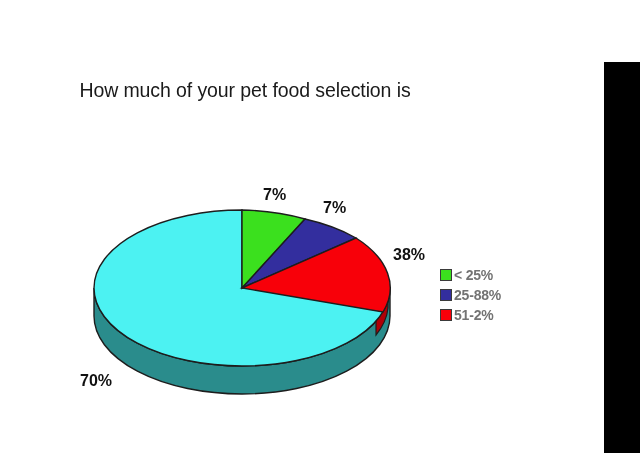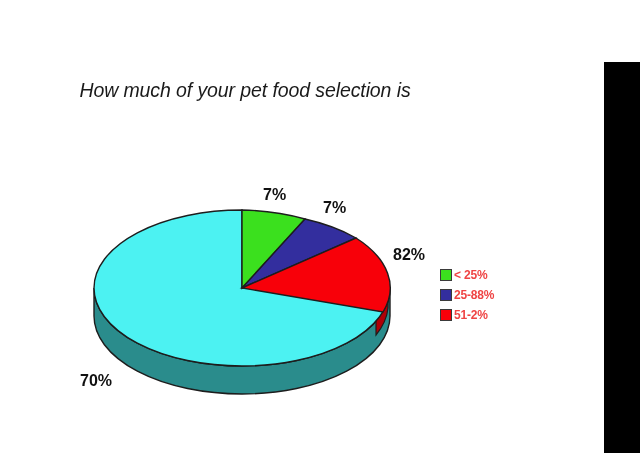--- a/index.html
+++ b/index.html
@@ -22,21 +22,21 @@
     left: 30px;
     top: 78px;
     width: 430px;
     text-align: center;
     font-size: 19.5px;
     font-weight: 400;
     line-height: 25px;
     color: #1a1a1a;
     letter-spacing: -0.1px;
   }
-  #chart-title .line { display: block; font-style: italic; }
+  #chart-title .line { display: block; }
 
   
   #pie-area {
     position: absolute;
     left: 0px;
     top: 170px;
     width: 440px;
     height: 240px;
   }
   #pie-svg { display: block; }
@@ -68,23 +68,23 @@
   }
   .legend-swatch {
     width: 12px;
     height: 12px;
     border: 1px solid #3a3a3a;
     box-sizing: border-box;
     flex: 0 0 auto;
     margin-right: 2px;
   }
   .legend-label {
-    font-size: 12px;
+    font-size: 14px;
     font-weight: bold;
-    color: #ef4444;
+    color: #737373;
     white-space: nowrap;
     letter-spacing: -0.2px;
     text-align: right;
   }
 
   
   #right-bar {
     position: absolute;
     left: 604px;
     top: 62px;
@@ -134,21 +134,21 @@
 
       <path d="M 242 118
                L 356 68
                A 148 78 0 0 1 383 142
                Z" fill="#F80009" stroke="#1d1d1d" stroke-width="1.4"></path>
     </svg>
   </div>
 
   <div class="data-label" id="label-0">7%</div>
   <div class="data-label" id="label-1">7%</div>
-  <div class="data-label" id="label-2">82%</div>
+  <div class="data-label" id="label-2">38%</div>
   <div class="data-label" id="label-3">70%</div>
 
   <div id="legend">
 
     <div class="legend-row">
       <span class="legend-swatch" style="background:#3BE01E"></span>
       <span class="legend-label">&lt; 25%</span>
     </div>
 
     <div class="legend-row">

